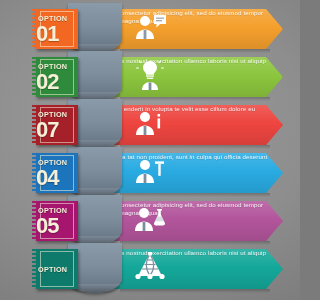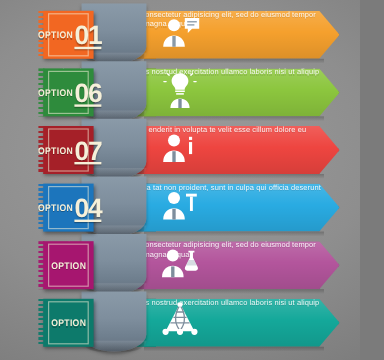--- a/index.html
+++ b/index.html
@@ -43,33 +43,32 @@
   }
   .tab .perf{
     position:absolute;left:-4px;top:0;width:5px;height:40px;
     background:repeating-linear-gradient(180deg,
       currentColor 0px, currentColor 2px,
       rgba(0,0,0,0) 2px, rgba(0,0,0,0) 4px);
     opacity:.95;
   }
   .tab .inner{
     position:absolute;inset:0;
-    display:flex;align-items:center;justify-content:center;
+    display:flex;flex-direction:column;justify-content:center;
   }
   .tab .opt{
     font-size:8px;font-weight:bold;letter-spacing:.3px;
     color:#f4efd8;line-height:9px;
     transform:scaleX(.9);
     text-shadow:0 1px 0 rgba(0,0,0,.25);
   }
   .tab .num{
     font-size:22px;font-weight:bold;line-height:21px;
     color:#f6f0d9;letter-spacing:-1px;
     text-shadow:0 1px 1px rgba(0,0,0,.3);
-    text-decoration:underline;
   }
   .tab .frame{
     position:absolute;left:4px;top:2px;right:4px;bottom:2px;
     border:1px solid rgba(246,240,217,.55);
   }
   
   .bar{
     position:absolute;left:120px;top:4px;height:40px;width:163px;
     clip-path:polygon(0 0, 146px 0, 163px 20px, 146px 40px, 0 40px);
     box-shadow:0 2px 4px rgba(0,0,0,.30);
@@ -153,21 +152,21 @@
           <line x1="5.4" y1="8" x2="3.6" y2="8"></line>
           <line x1="28.6" y1="8" x2="30.4" y2="8"></line>
         </g>
       </svg>
     </div>
     <div class="tab" style="background:#2E8B3C;color:#2E8B3C">
       <div class="perf"></div>
       <div class="frame"></div>
       <div class="inner">
         <div class="opt">OPTION</div>
-        <div class="num">06</div>
+        <div class="num">02</div>
       </div>
     </div>
   </div>
 
   <div class="row" style="top:101px;">
     <div class="shadowline"></div>
     <div class="stub" style="background:#EE4540"></div>
     <div class="bar" style="background:#EE4540">
       <div class="sheen"></div>
     </div>
@@ -234,20 +233,21 @@
         <rect x="9.6" y="16" width="2.8" height="9" fill="#7e8e9d"></rect>
         <path d="M24 3h5v1.4h-1.2v4.2l4 8.2c.6 1.3-.3 2.8-1.8 2.8h-7c-1.5 0-2.4-1.5-1.8-2.8l4-8.2V4.4H24z"></path>
         <path d="M24.2 10.6h4.6l2.2 4.6h-9z" fill="#8a9aa8" opacity=".35"></path>
       </svg>
     </div>
     <div class="tab" style="background:#A6166F;color:#A6166F">
       <div class="perf"></div>
       <div class="frame"></div>
       <div class="inner">
         <div class="opt">OPTION</div>
+        <div class="num">05</div>
       </div>
     </div>
   </div>
 
   <div class="row" style="top:245px;">
     <div class="shadowline"></div>
     <div class="stub" style="background:#14A89A"></div>
     <div class="bar" style="background:#14A89A">
       <div class="sheen"></div>
     </div>

